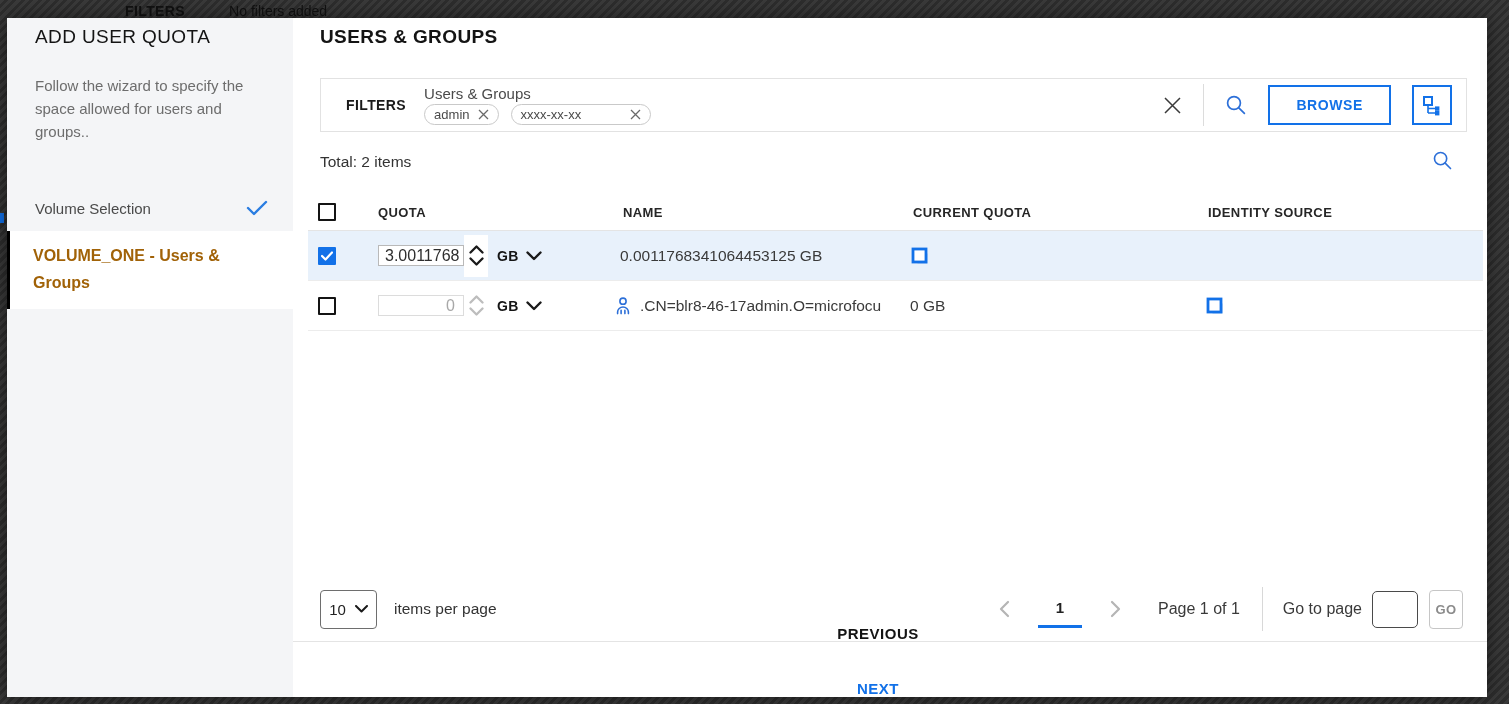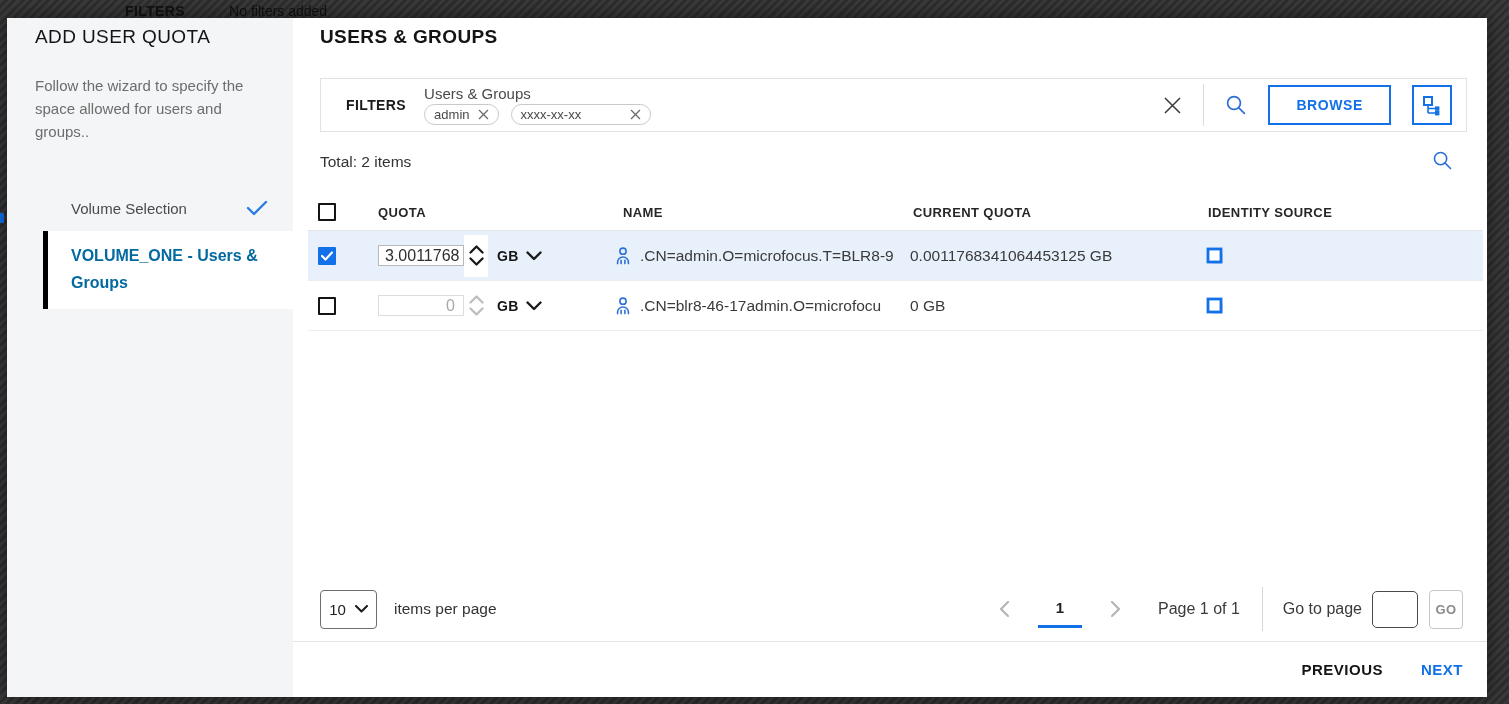--- a/index.html
+++ b/index.html
@@ -24,29 +24,29 @@
 
   
   .sidebar{ width:286px; background:#f4f5f7; flex-shrink:0; padding-top:6px; }
   .sidebar h1{
     font-size:19px; font-weight:normal; letter-spacing:.4px;
     padding:0 28px; line-height:26px; color:#141414;
   }
   .sidebar .desc{
     margin-top:24px; padding:0 28px; font-size:15px; line-height:23px; color:#6d6d6d;
   }
-  .steps{ margin-top:42px;padding-left:36px; }
+  .steps{ margin-top:42px; }
   .step{
     display:flex; align-items:center; justify-content:space-between;
     padding:12px 25px 12px 28px; font-size:15px; color:#4a4a4a; cursor:pointer;
     min-height:46px;
   }
   .step.active{
-    background:#fff; border-left:5px solid #000000; padding-left:23px;
-    font-weight:bold; font-size:16px; color:#0369a1; line-height:27px;
+    background:#fff; border-left:3px solid #000000; padding-left:23px;
+    font-weight:bold; font-size:16px; color:#a16207; line-height:27px;
     padding-top:11px; padding-bottom:13px;
   }
   .step.muted{ color:#666; }
   .check-icon svg{ display:block; }
 
   
   .main{ flex:1; display:flex; flex-direction:column; min-width:0; }
   .main h2{
     font-size:19px; font-weight:bold; letter-spacing:.4px; color:#141414;
     margin:6px 27px 0; line-height:26px;
@@ -144,21 +144,21 @@
   }
   .go-btn{
     margin-left:11px; width:34px; height:39px; border:1px solid #c6c6c6; border-radius:4px;
     background:#fff; color:#8b8b8b; font-weight:bold; font-size:13px; letter-spacing:.5px;
     cursor:pointer; font-family:inherit;
   }
 
   
   .dlg-footer{
     border-top:1px solid #e4e4e4; height:56px; display:flex; align-items:center;
-    justify-content:flex-end; gap:38px; padding-right:24px;
+    justify-content:flex-end; gap:38px; padding-right:24px;flex-direction:column;
   }
   .prev-btn{
     background:none; border:none; font-weight:bold; font-size:15px; letter-spacing:.5px;
     color:#141414; cursor:pointer; font-family:inherit;
   }
   .next-btn{
     background:none; border:none; font-weight:bold; font-size:15px; letter-spacing:.5px;
     color:#1271e8; cursor:pointer; font-family:inherit;
   }
 </style>
@@ -278,27 +278,20 @@
                   <polyline points="1.5,1.5 7.5,7.5 13.5,1.5" fill="none" stroke="#1a1a1a" stroke-width="2.3" stroke-linecap="round" stroke-linejoin="round"></polyline>
                 </svg>
             </span>
             <span class="unit">
               <b>GB</b>
               <svg width="16" height="10" viewBox="0 0 16 10">
                   <polyline points="1.5,1.5 8,8 14.5,1.5" fill="none" stroke="#1a1a1a" stroke-width="2.4" stroke-linecap="round" stroke-linejoin="round"></polyline>
                 </svg>
             </span>
           </div>
-          <div class="cell">
-            <svg width="20" height="20" viewBox="0 0 20 20">
-                <circle cx="10" cy="5.2" r="3.1" fill="none" stroke="#2c6fd8" stroke-width="1.6"></circle>
-                <path d="M4.6,17.6 v-1.6 a5.4,5 0 0 1 10.8,0 v1.6 M8.1,17.6 v-3.2 M11.9,17.6 v-3.2" fill="none" stroke="#2c6fd8" stroke-width="1.6" stroke-linecap="round"></path>
-              </svg>
-            <span class="name-text">.CN=admin.O=microfocus.T=BLR8-9</span>
-          </div>
           <div class="cell c-cur">0.0011768341064453125 GB</div>
           <div class="cell c-id">
             <svg width="20" height="20" viewBox="0 0 20 20">
                 <rect x="7.5" y="7.5" width="10" height="10" fill="#a9c9ef"></rect>
                 <rect x="3" y="3" width="13" height="13" fill="#ffffff" stroke="#1271e8" stroke-width="2.8"></rect>
               </svg>
           </div>
         </div>
 
         <div class="trow body">

